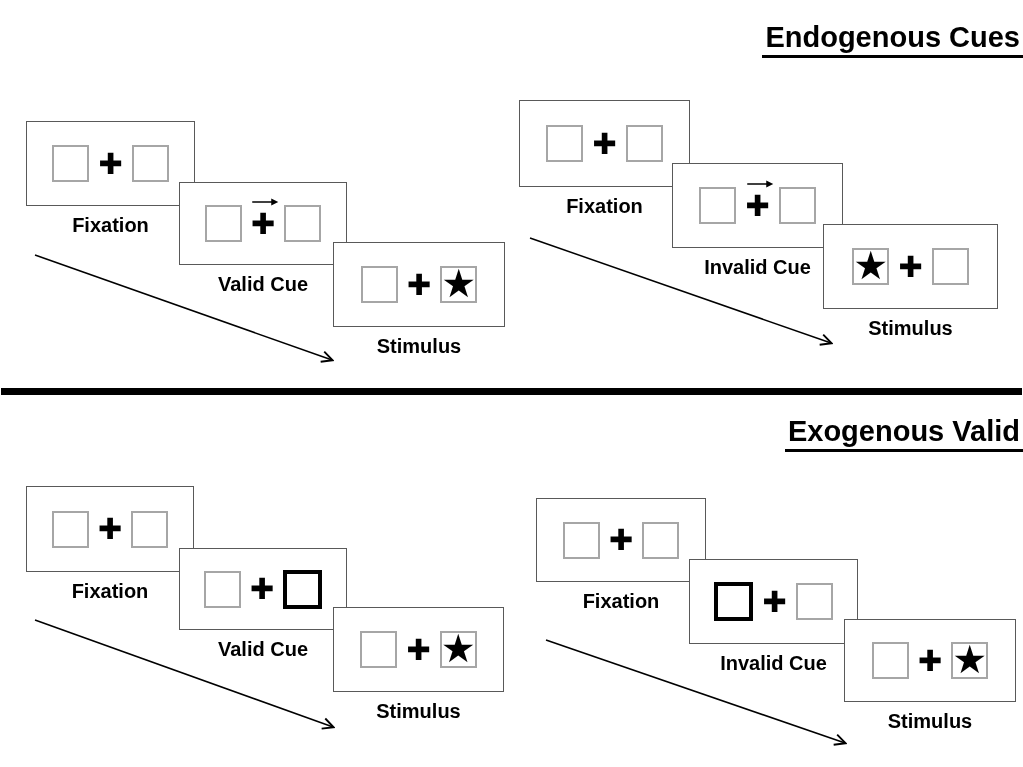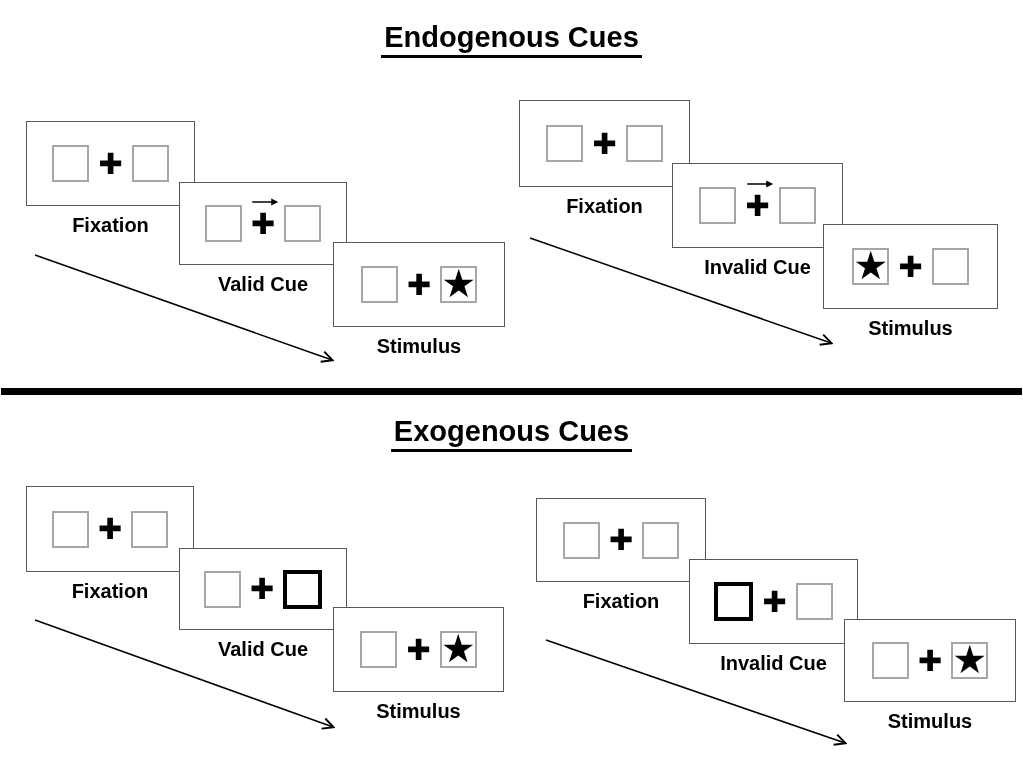--- a/index.html
+++ b/index.html
@@ -9,21 +9,21 @@
     height: 767px;
     background: #ffffff;
     font-family: "Liberation Sans", sans-serif;
     color: #000;
     overflow: hidden;
   }
   .section-title {
     position: absolute;
     left: 0;
     width: 100%;
-    text-align: center;
+    text-align: right;
   }
   .title-text {
     display: inline-block;
     font-size: 29px;
     font-weight: bold;
     letter-spacing: 0px;
     border-bottom: 3px solid #000;
     padding: 0 3px 1px 3px;
     line-height: 1.15;
   }
@@ -210,21 +210,21 @@
           <path d="M1,1 L9,5 L1,9" fill="none" stroke="#000" stroke-width="1.4"></path>
         </marker>
       </defs>
       <line x1="5" y1="6" x2="306" y2="111" stroke="#000" stroke-width="1.5" marker-end="url(#head-ei)"></line>
     </svg>
   </div>
 
   <div class="divider" style="top:388px;"></div>
 
   <div class="section-title" style="top:415px;">
-    <span class="title-text">Exogenous Cues</span>
+    <span class="title-text">Exogenous Valid</span>
   </div>
 
   <div>
 
     <div class="step" style="left:26px; top:486px; width:168px; height:86px;">
       <div class="card">
         <span class="sq"></span>
         <span class="cross-wrap">
           <span class="cross">✚</span>
         </span>

